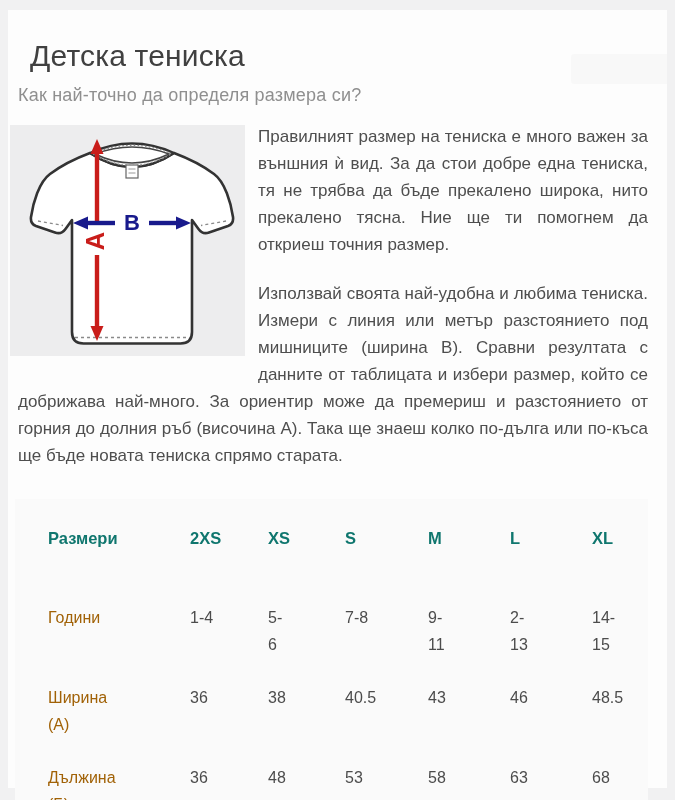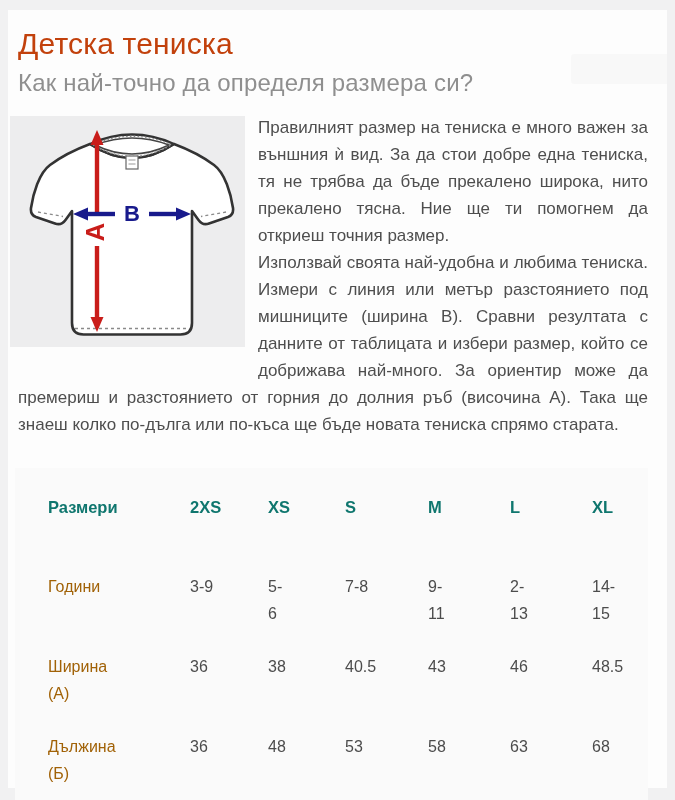--- a/index.html
+++ b/index.html
@@ -16,43 +16,43 @@
   }
   .inner{
     padding:0 19px 0 10px;
     position:relative;
   }
   .top-deco{
     position:absolute;top:44px;right:0;width:96px;height:30px;
     background:rgba(0,0,0,0.018);border-radius:3px 0 0 3px;
   }
   h1.page-title{
-    margin:0;padding:17px 0 0 0;
-    font-size:30px;font-weight:400;color:#c2410c;
+    margin:12px;padding:17px 0 0 0;
+    font-size:30px;font-weight:400;color:#404040;
     letter-spacing:0.2px;
   }
   h2.page-subtitle{
     margin:8px 0 0 0;
-    font-size:24px;font-weight:400;color:#8f8f8f;
+    font-size:18px;font-weight:400;color:#8f8f8f;
     letter-spacing:0.2px;
   }
   .flow{
     margin-top:17px;
     font-size:17px;line-height:27px;color:#4e4e4e;
     text-align:justify;
   }
   .flow:after{content:"";display:block;clear:both;}
   .diagram{
     float:left;
     width:235px;height:231px;
     margin:2px 13px 12px -8px;
     background:#ededee;
   }
   .flow p{margin:0;}
-  .flow p + p{}
+  .flow p + p{margin-top:22px;}
 
   .size-table{
     margin:30px 0 0 -3px;
     background:#fafafa;
     padding:26px 0 34px 33px;
     color:#4c4c4c;
   }
   .t-row{
     display:grid;
     grid-template-columns:142px 78px 77px 83px 82px 82px 1fr;
@@ -150,21 +150,21 @@
         <div class="cell">2XS</div>
         <div class="cell">XS</div>
         <div class="cell">S</div>
         <div class="cell">M</div>
         <div class="cell">L</div>
         <div class="cell">XL</div>
       </div>
 
       <div class="t-row data">
         <div class="cell row-label">Години</div>
-        <div class="cell">3-9</div>
+        <div class="cell">1-4</div>
         <div class="cell">5-
 6</div>
         <div class="cell">7-8</div>
         <div class="cell">9-
 11</div>
         <div class="cell">2-
 13</div>
         <div class="cell">14-
 15</div>
       </div>

